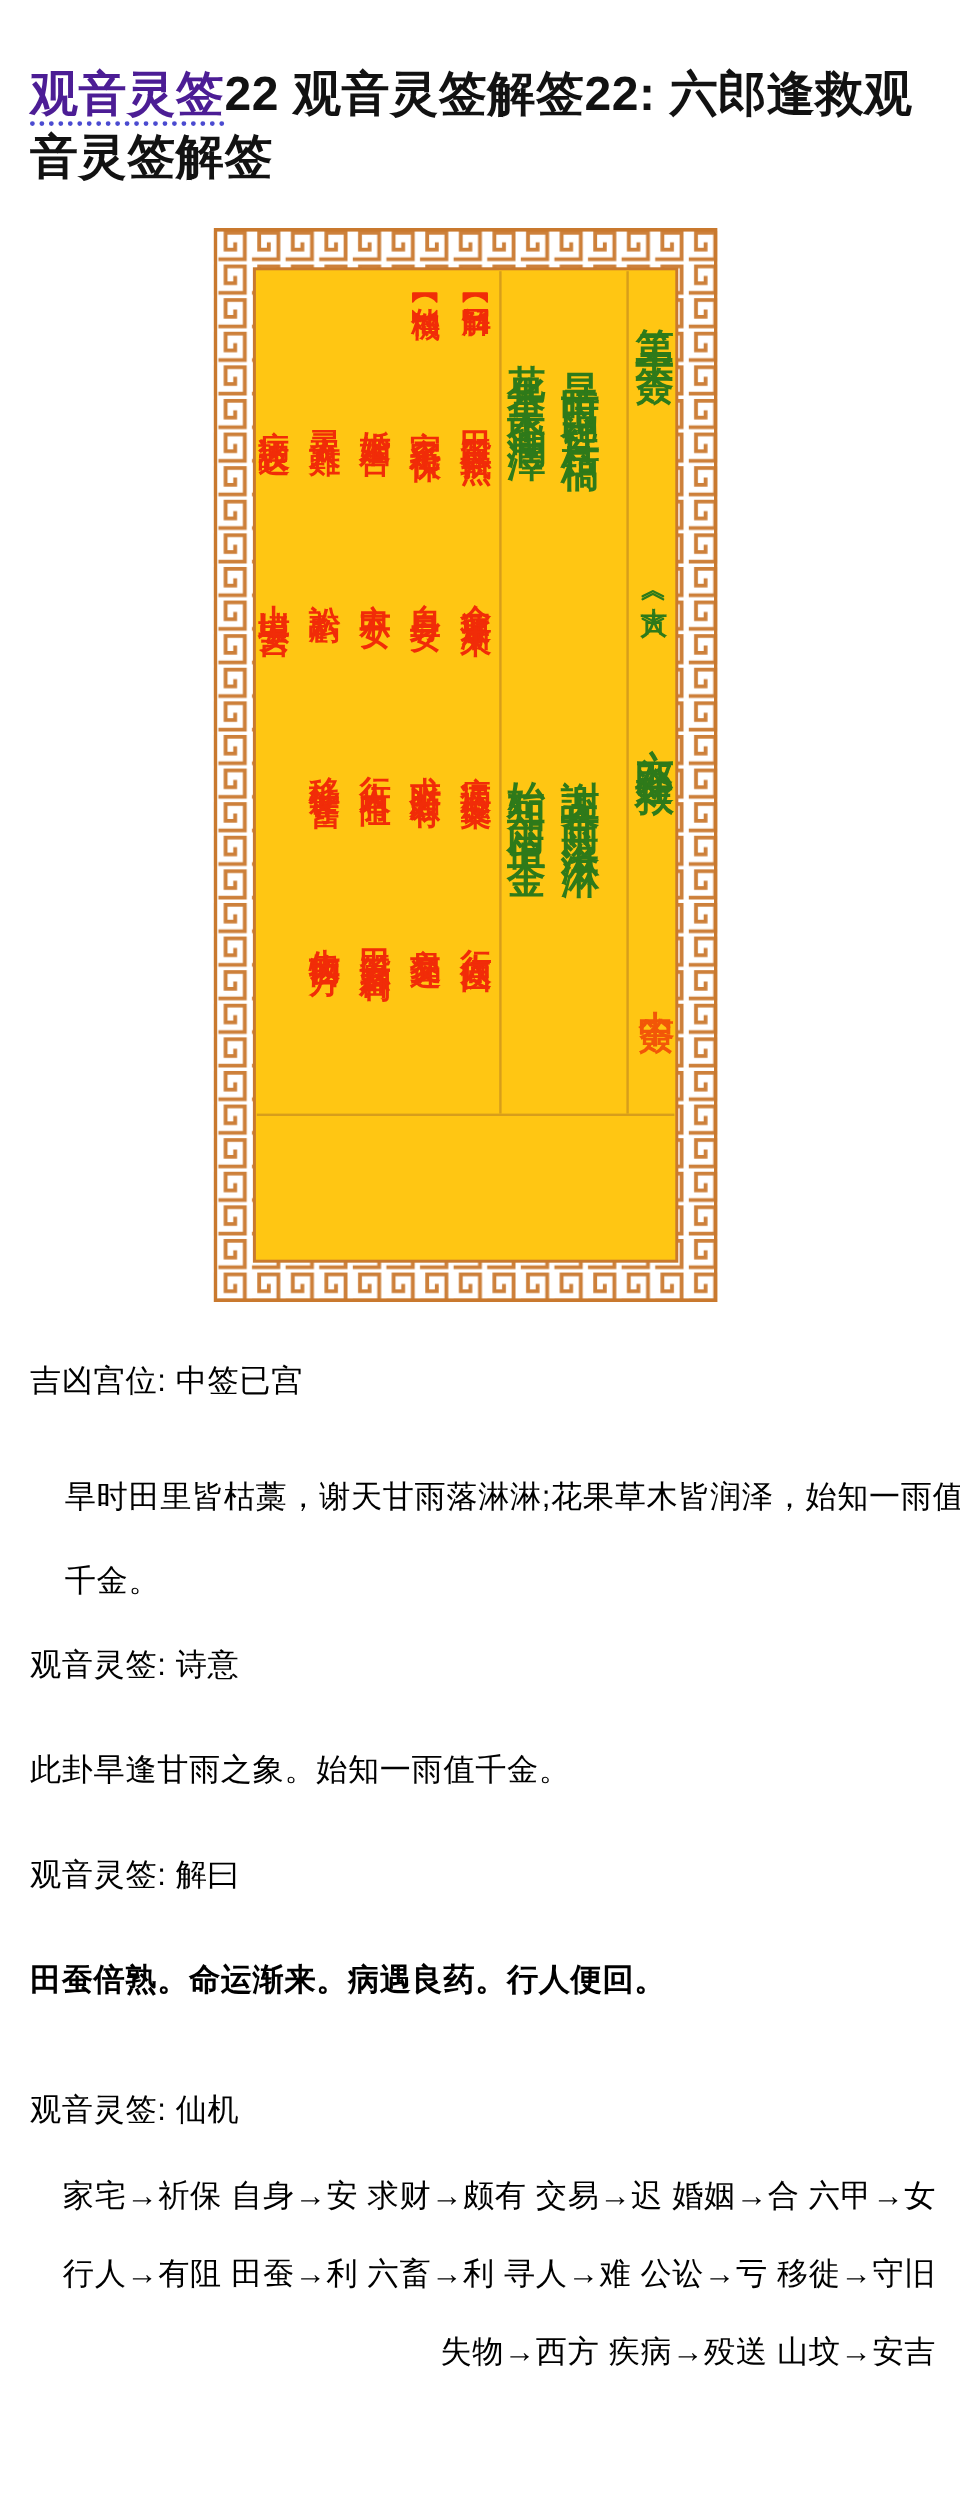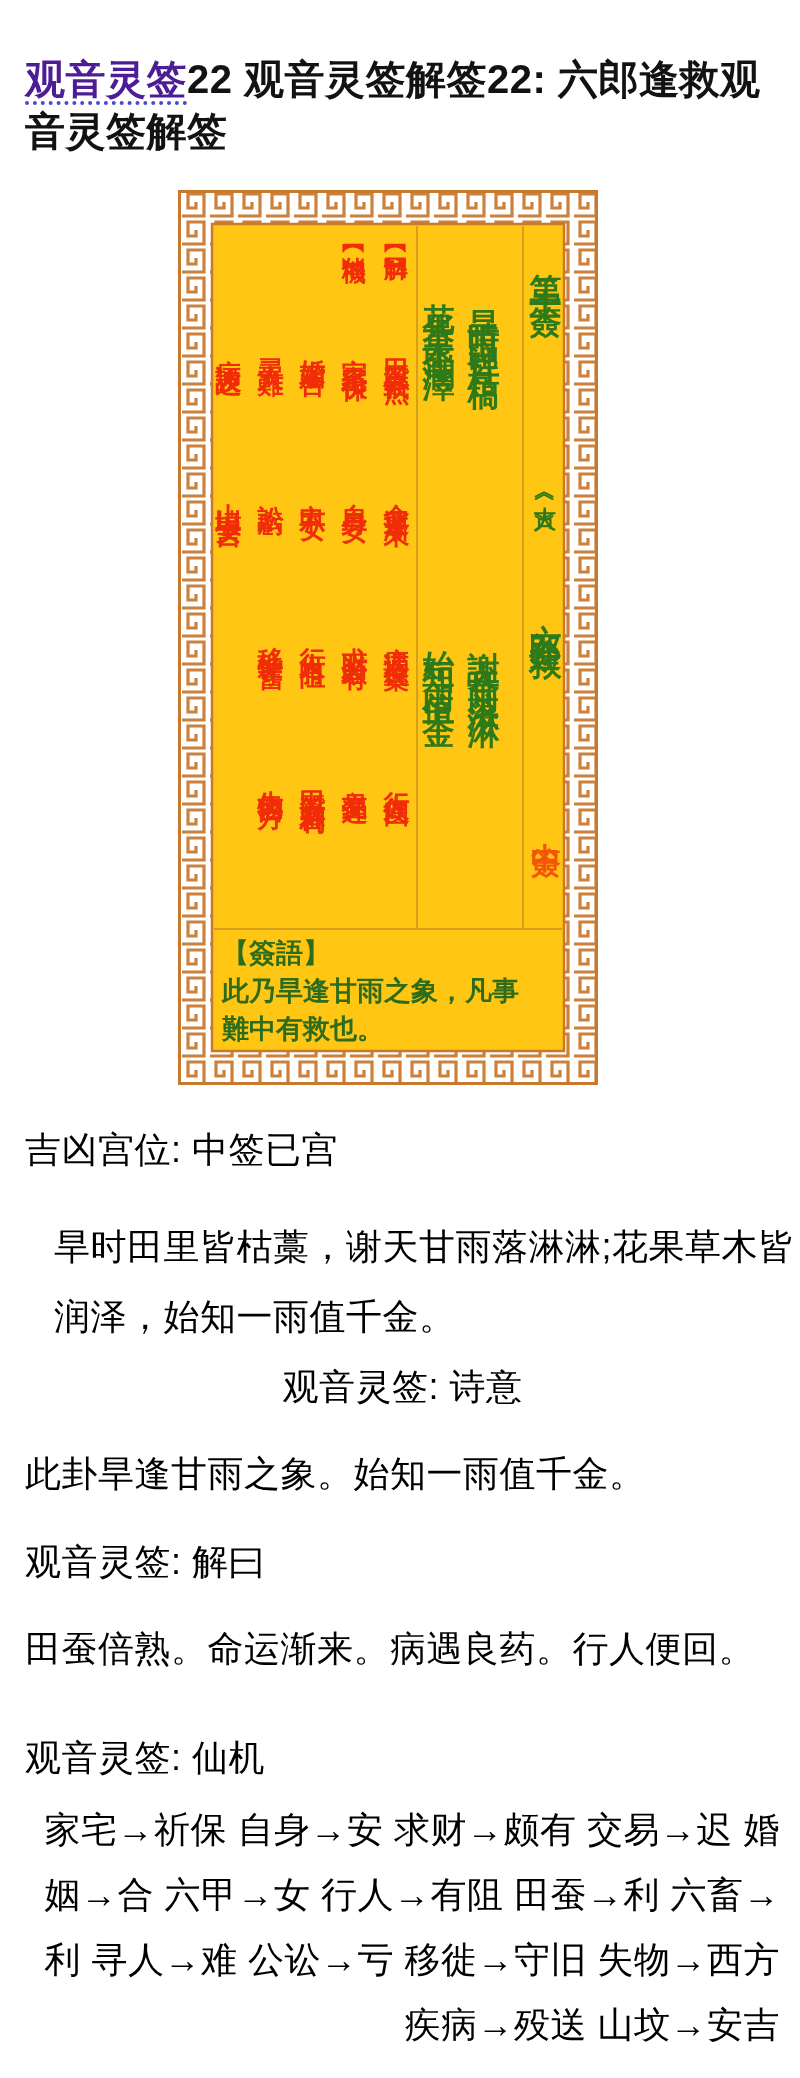--- a/index.html
+++ b/index.html
@@ -47,29 +47,29 @@
   .p-lb{left:245px;top:435px;}
   .poem{font-size:32px;letter-spacing:11px;}
   .redcol{font-size:26px;letter-spacing:6px;}
   .r-head{font-size:24px;letter-spacing:2px;top:46px;}
   .c1{left:206px;} .c2{left:164px;} .c3{left:122px;} .c4{left:80px;} .c5{left:38px;}
   .row1{top:148px;} .row2{top:293px;} .row3{top:436px;}
   .row4{top:580px;letter-spacing:4px;}
   
   .sec{
     position:absolute;left:25px;width:755px;
-    font-size:36px;font-weight:500;color:#000;line-height:48px;
+    font-size:26px;font-weight:500;color:#000;line-height:48px;
     letter-spacing:0.5px;
   }
   .s1{top:1126px;}
   .s2{top:1212px;line-height:70px;margin-left:29px;}
-  .s3{top:1363px;text-align:center;}
+  .s3{top:1363px;}
   .s4{top:1450px;}
   .s5{top:1538px;}
-  .s6{top:1625px;}
+  .s6{top:1625px;font-weight:bold;}
   .s7{top:1713px;margin-top:21px;}
   .s8{top:1797px;line-height:65px;text-align:right;}
 </style>
 </head>
 <body>
 
 <h1 class="page-title"><a>观音灵签</a><span>22 观音灵签解签22: 六郎逢救观音灵签解签</span></h1>
 
 <div class="card">
   <svg class="frame" width="420" height="895">
@@ -116,24 +116,20 @@
   <div class="vtext red redcol c3 row4">田蠶六畜利</div>
 
   <div class="vtext red redcol c4 row1">尋人難</div>
   <div class="vtext red redcol c4 row2">訟虧</div>
   <div class="vtext red redcol c4 row3">移徙守舊</div>
   <div class="vtext red redcol c4 row4">失物西方</div>
 
   <div class="vtext red redcol c5 row1">病設送</div>
   <div class="vtext red redcol c5 row2">山墳安吉</div>
 
-  <div class="qianyu">
-    <div>【簽語】</div>
-    <div>此乃旱逢甘雨之象，凡事難中有救也。</div>
-  </div>
 </div>
 
 <div class="sec s1">吉凶宫位: 中签已宫</div>
 <div class="sec s2">旱时田里皆枯藁，谢天甘雨落淋淋;花果草木皆润泽，始知一雨值千金。</div>
 <div class="sec s3">观音灵签: 诗意</div>
 <div class="sec s4">此卦旱逢甘雨之象。始知一雨值千金。</div>
 <div class="sec s5">观音灵签: 解曰</div>
 <div class="sec s6">田蚕倍熟。命运渐来。病遇良药。行人便回。</div>
 <div class="sec s7">观音灵签: 仙机</div>
 <div class="sec s8">家宅→祈保 自身→安 求财→颇有 交易→迟 婚姻→合 六甲→女 行人→有阻 田蚕→利 六畜→利 寻人→难 公讼→亏 移徙→守旧 失物→西方 疾病→殁送 山坟→安吉</div>

